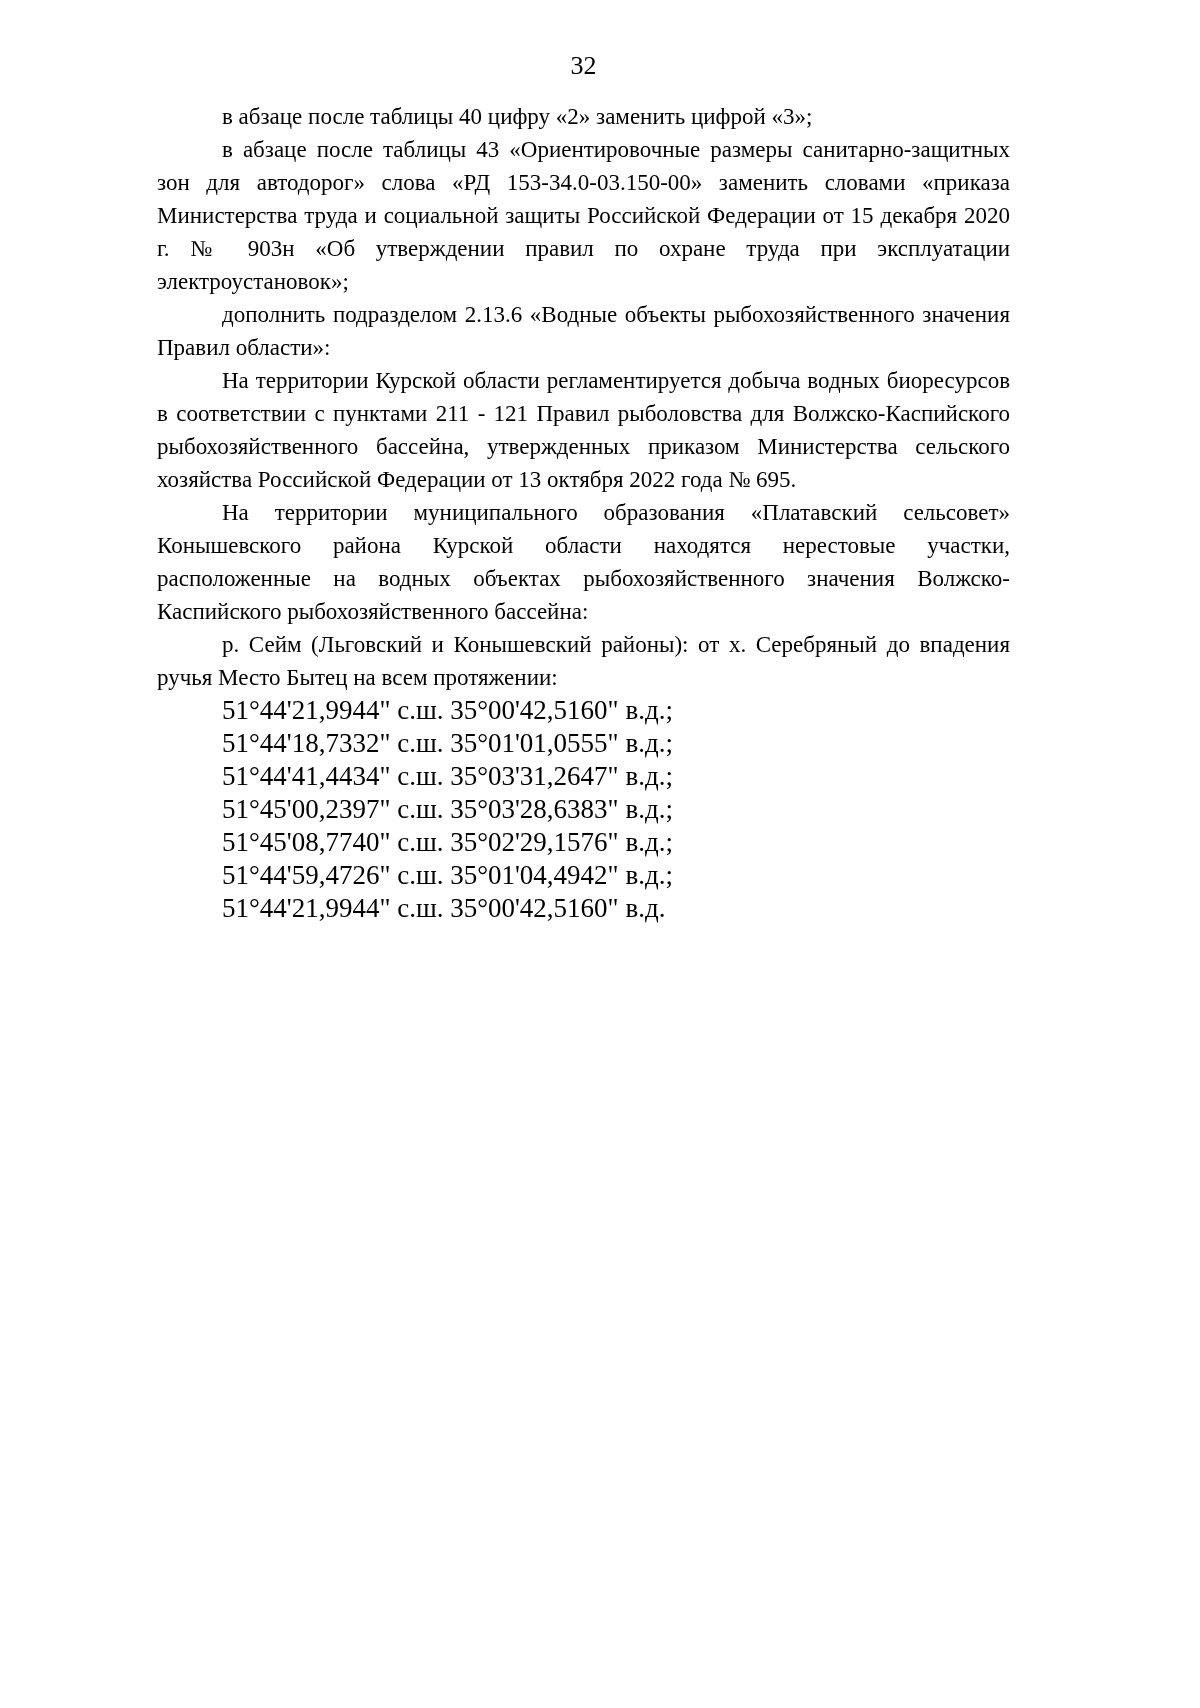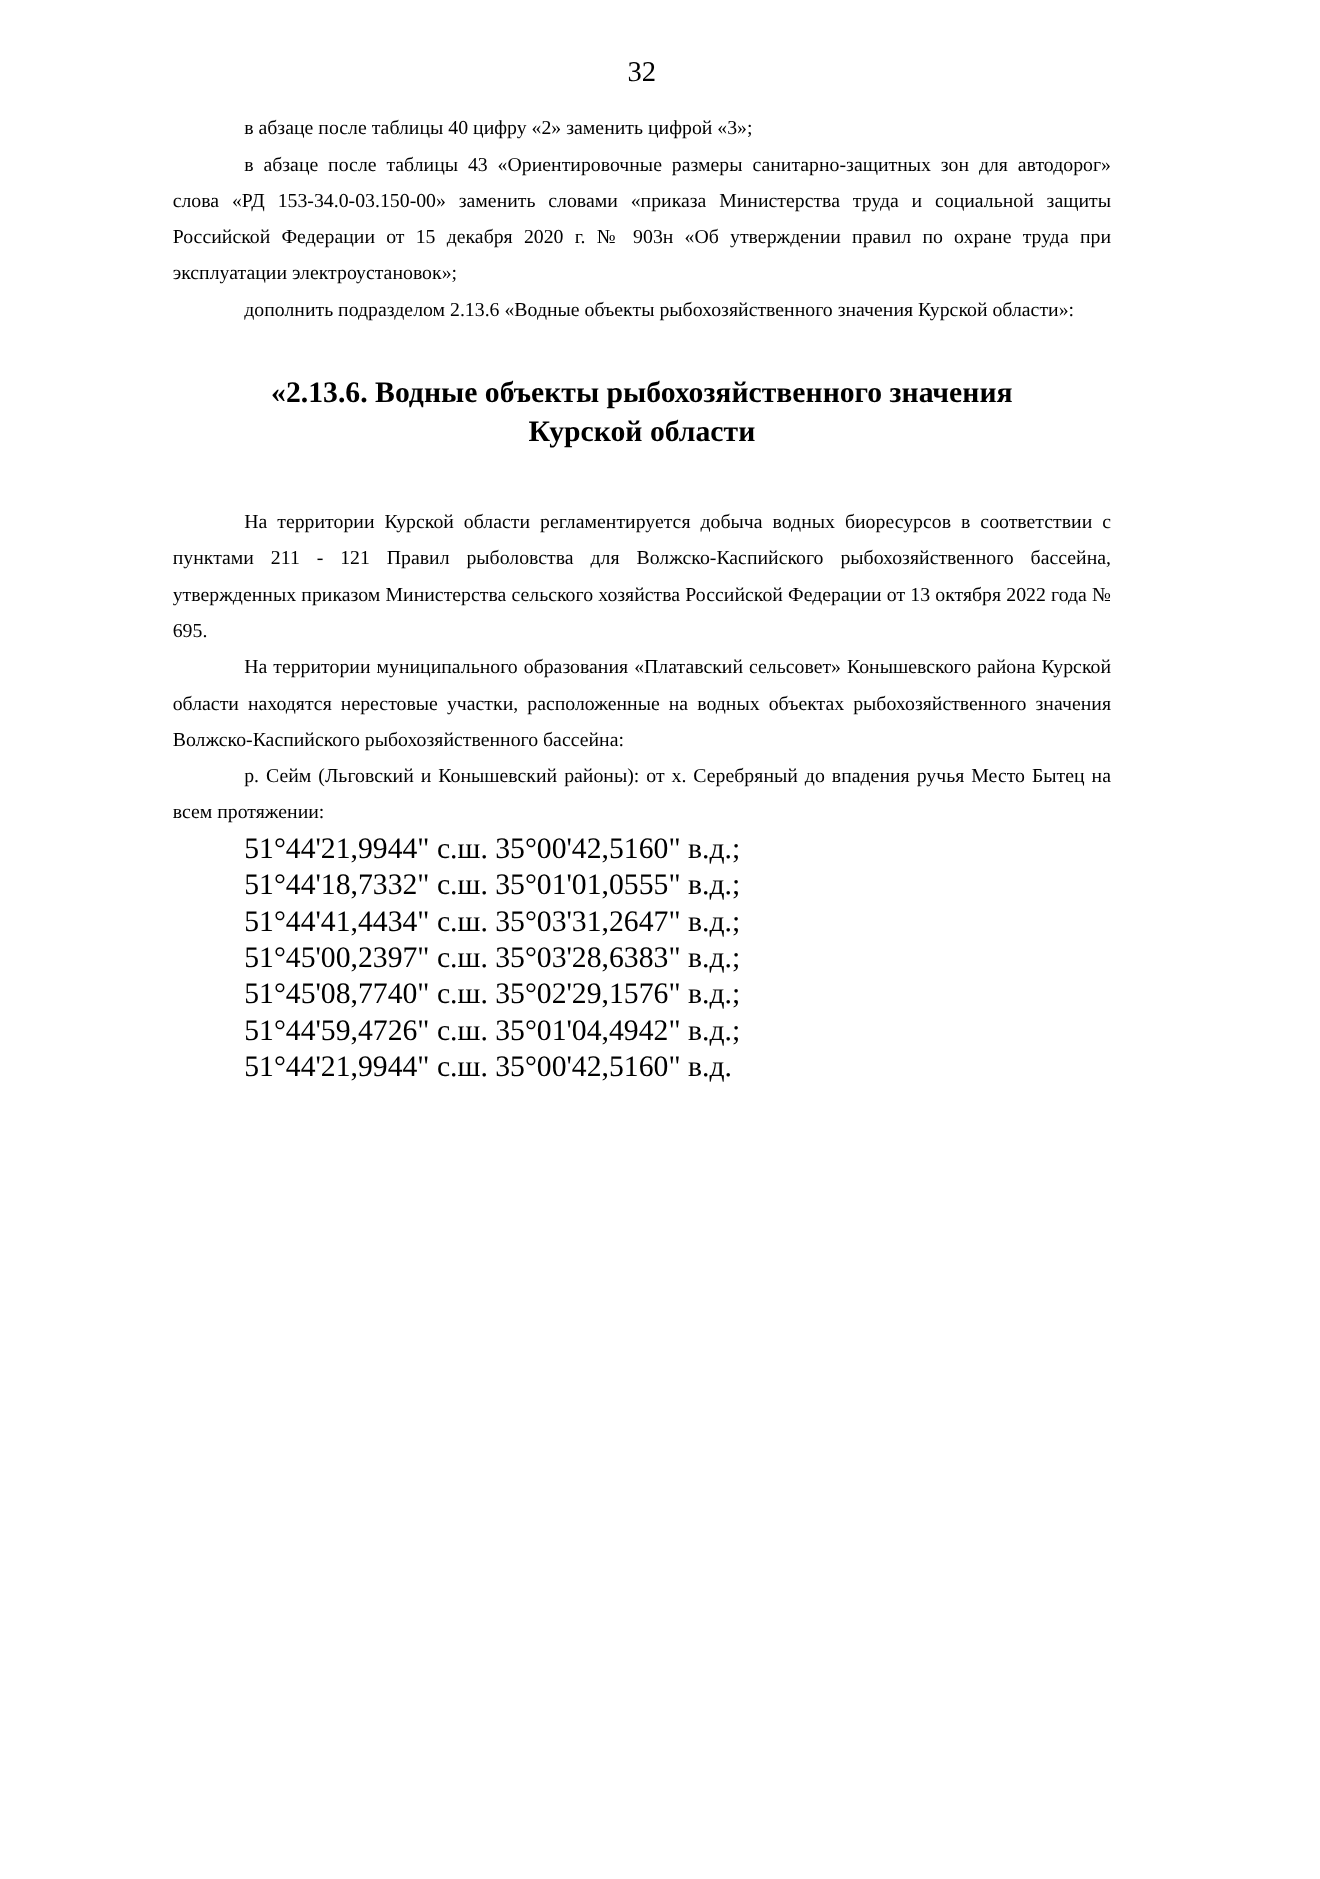--- a/index.html
+++ b/index.html
@@ -17,21 +17,21 @@
     height: 1536px;
     padding: 50px 190px 40px 157px;
   }
   .page-number {
     text-align: center;
     font-size: 26px;
     line-height: 32px;
     margin-bottom: 18px;
   }
   .para {
-    font-size: 18px;
+    font-size: 23px;
     line-height: 33px;
     text-align: justify;
     text-indent: 65px;
   }
   .heading {
     font-weight: bold;
     text-align: center;
     font-size: 27px;
     line-height: 36px;
     margin-top: 40px;
@@ -47,26 +47,22 @@
 </head>
 <body>
 
 <div class="page">
 
   <div class="page-number">32</div>
 
   <div class="content">
     <p class="para">в абзаце после таблицы 40 цифру «2» заменить цифрой «3»;</p>
     <p class="para">в абзаце после таблицы 43 «Ориентировочные размеры санитарно-защитных зон для автодорог» слова «РД 153-34.0-03.150-00» заменить словами «приказа Министерства труда и социальной защиты Российской Федерации от 15 декабря 2020 г. № 903н «Об утверждении правил по охране труда при эксплуатации электроустановок»;</p>
-    <p class="para">дополнить подразделом 2.13.6 «Водные объекты рыбохозяйственного значения Курской области»:</p>
+    <p class="para">дополнить подразделом 2.13.6 «Водные объекты рыбохозяйственного значения Правил области»:</p>
 
-    <div class="heading">
-      <div>«2.13.6. Водные объекты рыбохозяйственного значения</div>
-      <div>Курской области</div>
-    </div>
 
     <p class="para">На территории Курской области регламентируется добыча водных биоресурсов в соответствии с пунктами 211 - 121 Правил рыболовства для Волжско-Каспийского рыбохозяйственного бассейна, утвержденных приказом Министерства сельского хозяйства Российской Федерации от 13 октября 2022 года № 695.</p>
     <p class="para">На территории муниципального образования «Платавский сельсовет» Конышевского района Курской области находятся нерестовые участки, расположенные на водных объектах рыбохозяйственного значения Волжско-Каспийского рыбохозяйственного бассейна:</p>
     <p class="para">р. Сейм (Льговский и Конышевский районы): от х. Серебряный до впадения ручья Место Бытец на всем протяжении:</p>
 
     <div class="coords">
       <div class="coord">51°44'21,9944" с.ш. 35°00'42,5160" в.д.;</div>
       <div class="coord">51°44'18,7332" с.ш. 35°01'01,0555" в.д.;</div>
       <div class="coord">51°44'41,4434" с.ш. 35°03'31,2647" в.д.;</div>
       <div class="coord">51°45'00,2397" с.ш. 35°03'28,6383" в.д.;</div>

